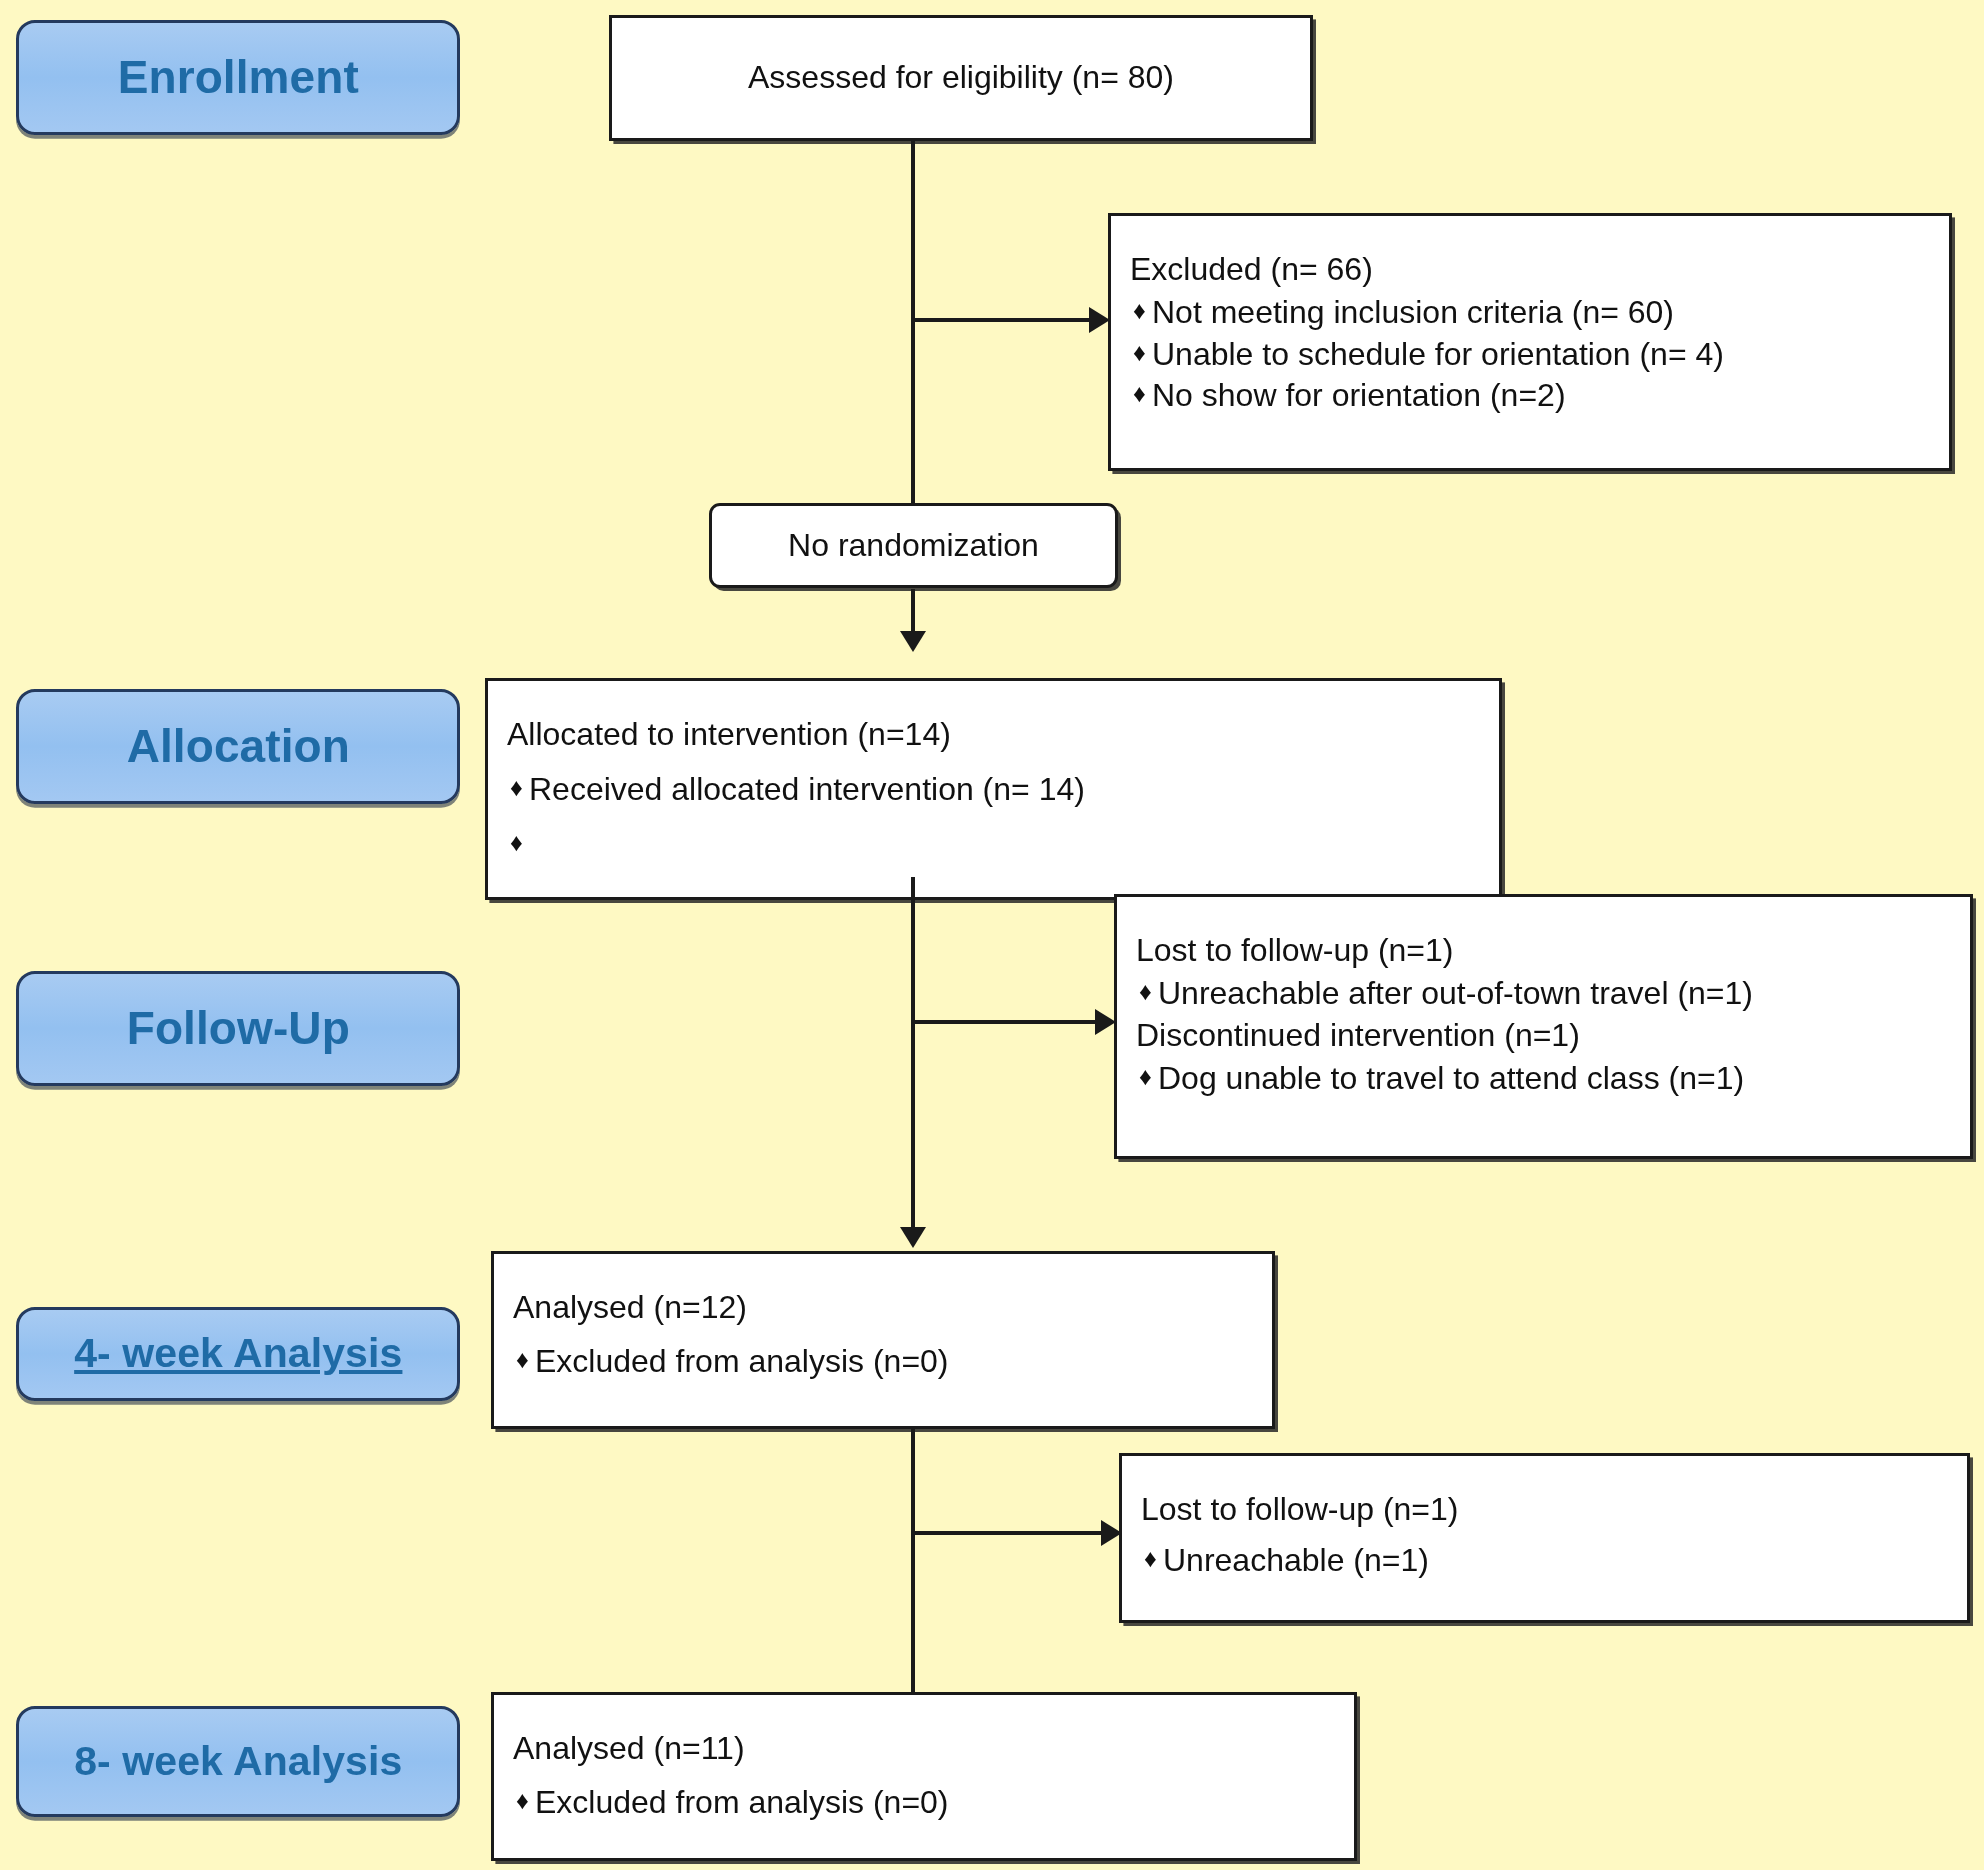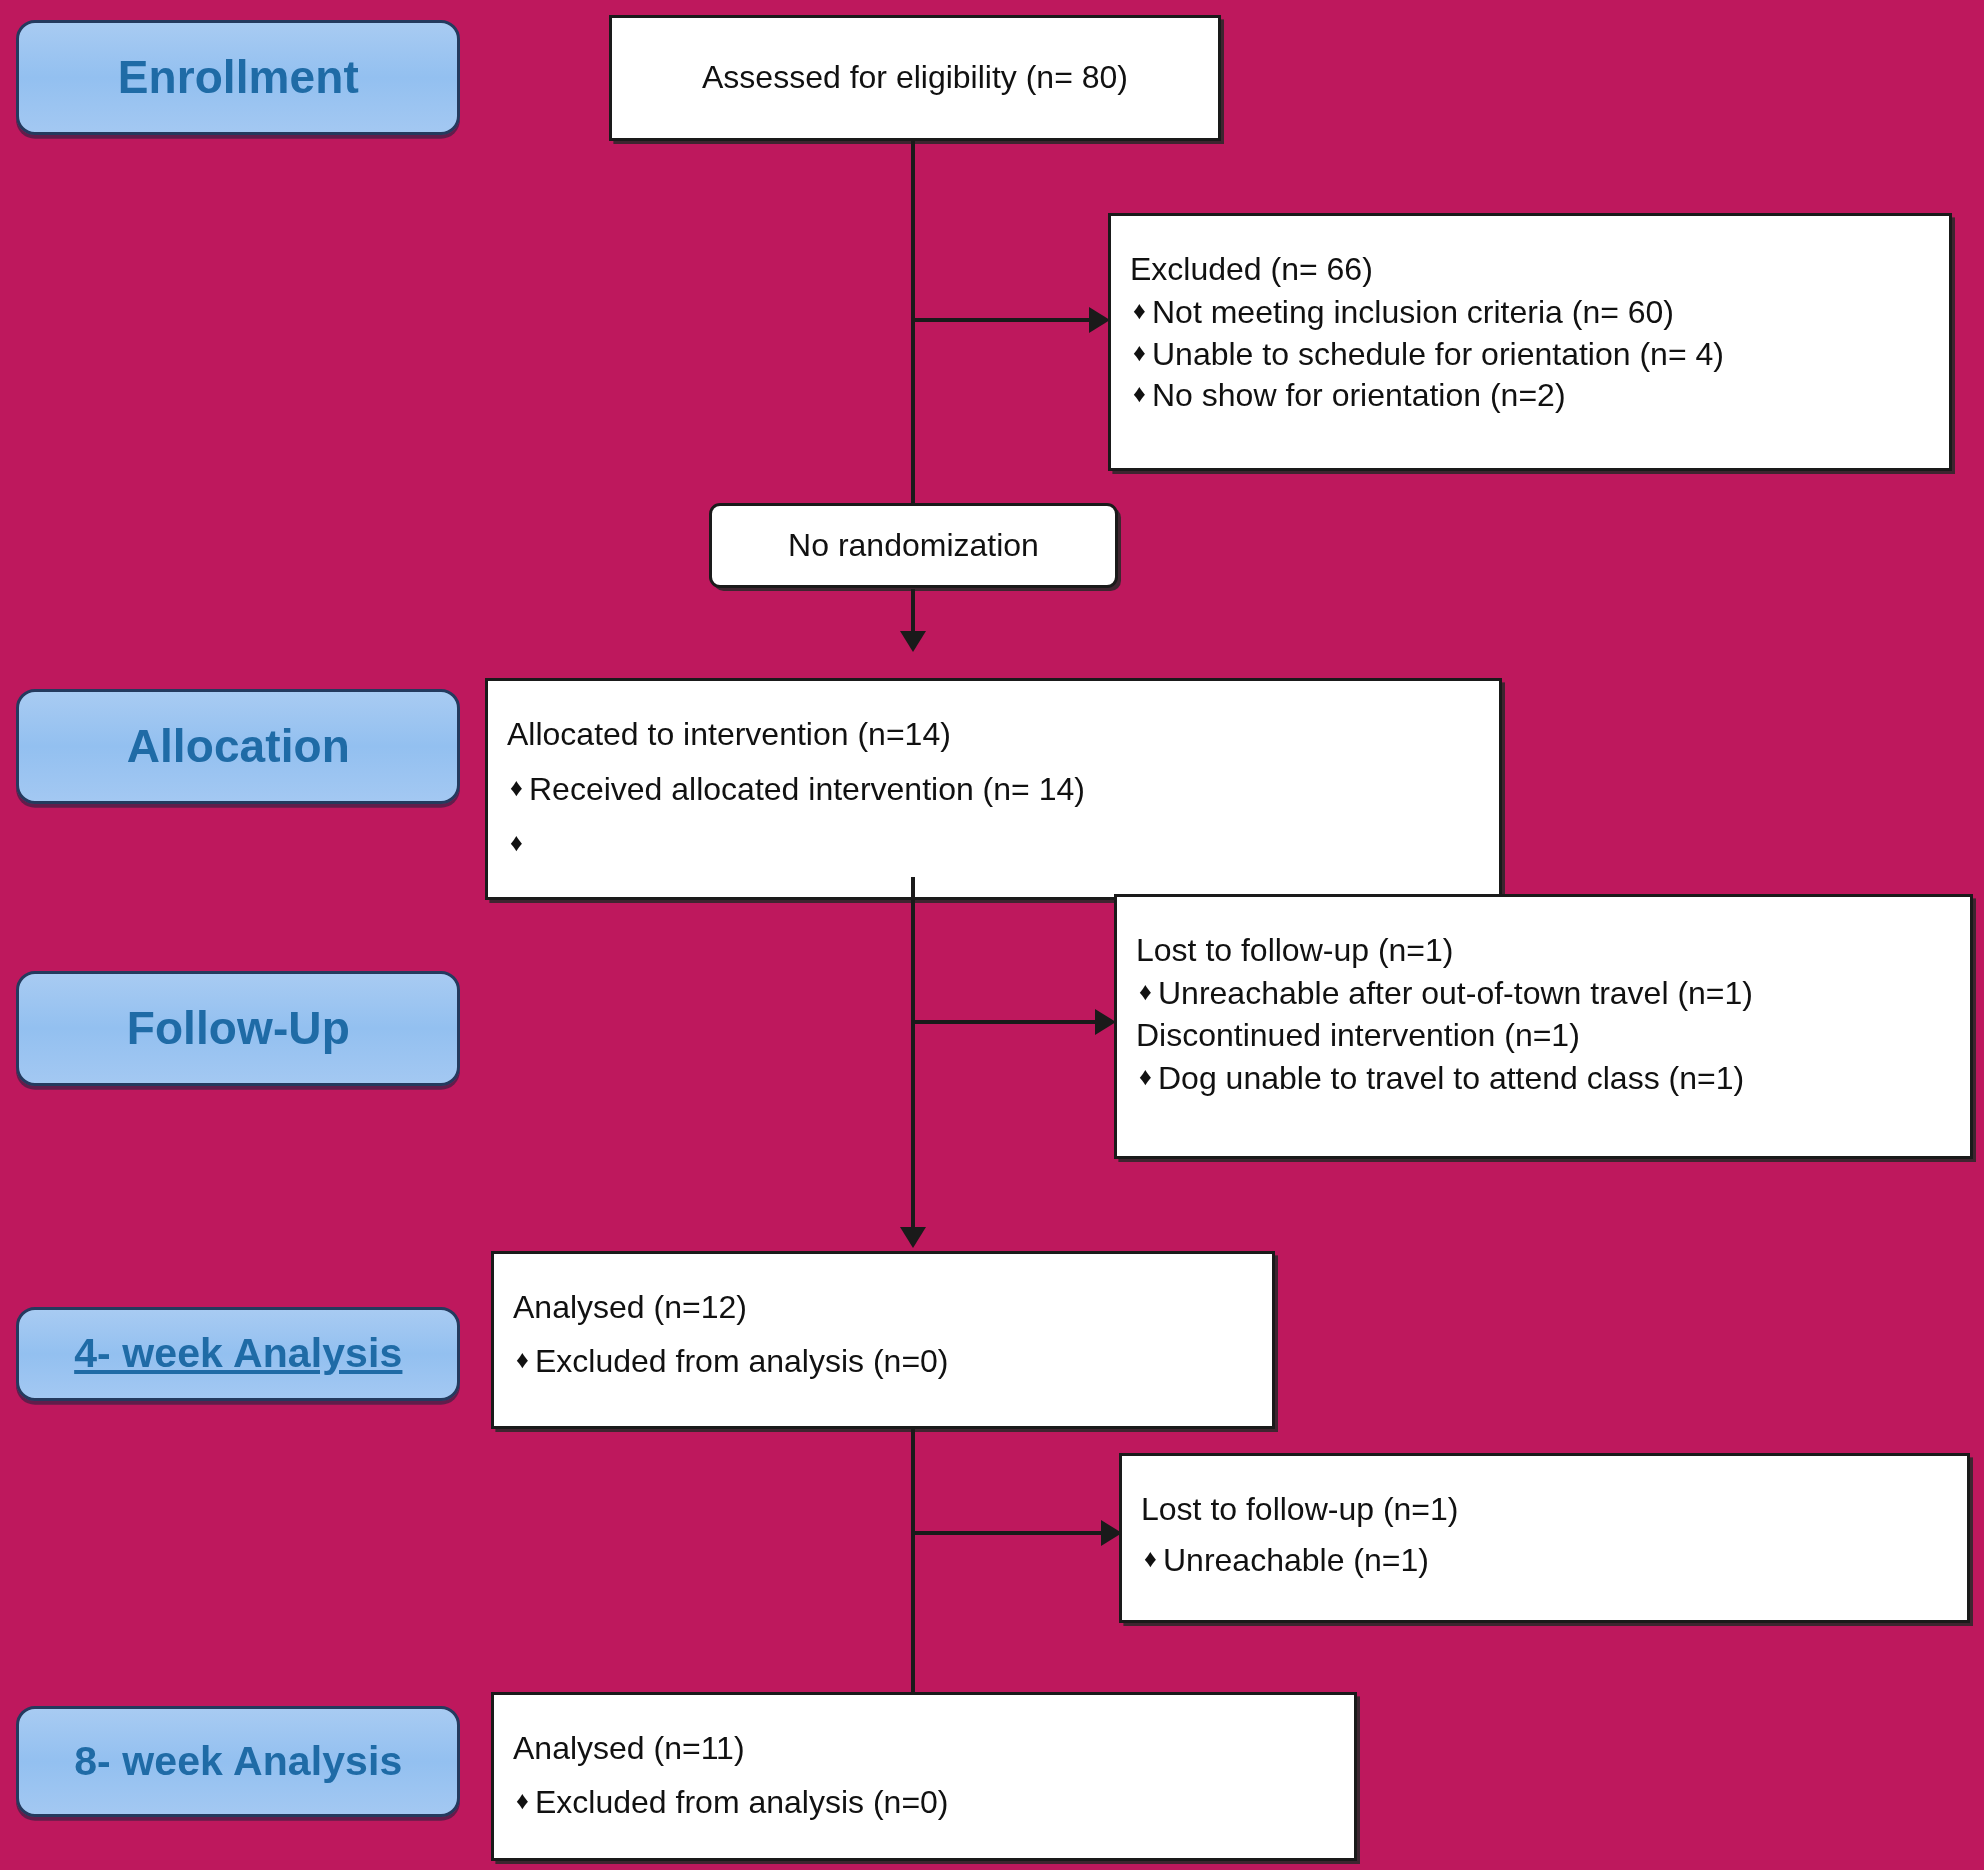--- a/index.html
+++ b/index.html
@@ -8,21 +8,21 @@
     padding: 0;
     background: #ffffff;
   }
   body {
     font-family: "Liberation Sans", sans-serif;
   }
   #canvas {
     position: relative;
     width: 1985px;
     height: 1871px;
-    background: #be185d;
+    background: #fef9c3;
     overflow: hidden;
   }
 
   
   .stage-badge {
     position: absolute;
     box-sizing: border-box;
     background: linear-gradient(to bottom, #a8cbf2 0%, #93c0f0 50%, #a3c8f2 100%);
     border: 3.7px solid #243a5e;
     border-radius: 19px;
@@ -123,21 +123,21 @@
   </div>
 
   <div class="stage-badge" style="left:16.3px; top:1307px; width:444px; height:94px; font-size:41px;text-decoration:underline;">
     <span>4- week Analysis</span>
   </div>
 
   <div class="stage-badge" style="left:16.3px; top:1706px; width:444px; height:111px; font-size:41px;">
     <span>8- week Analysis</span>
   </div>
 
-  <div class="flow-box center-text" style="left:609px; top:15px; width:612px; height:126px;">
+  <div class="flow-box center-text" style="left:609px; top:15px; width:704px; height:126px;">
     <span class="line">Assessed for eligibility (n= 80)</span>
   </div>
 
   <div class="vline" style="left:911px; top:141px; width:3.7px; height:363px;"></div>
 
   <div class="hline" style="left:911px; top:318px; width:179px; height:3.7px;"></div>
   <div class="arrow-right" style="left:1089px; top:307px;"></div>
 
   <div class="flow-box" style="left:1108px; top:213px; width:844px; height:258px;">
     <div class="line head">Excluded (n= 66)</div>

